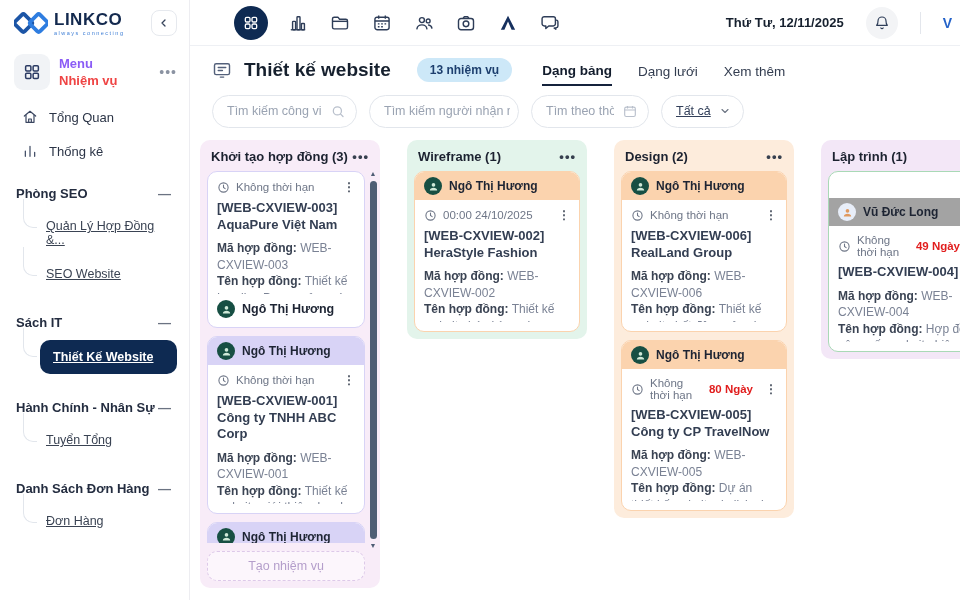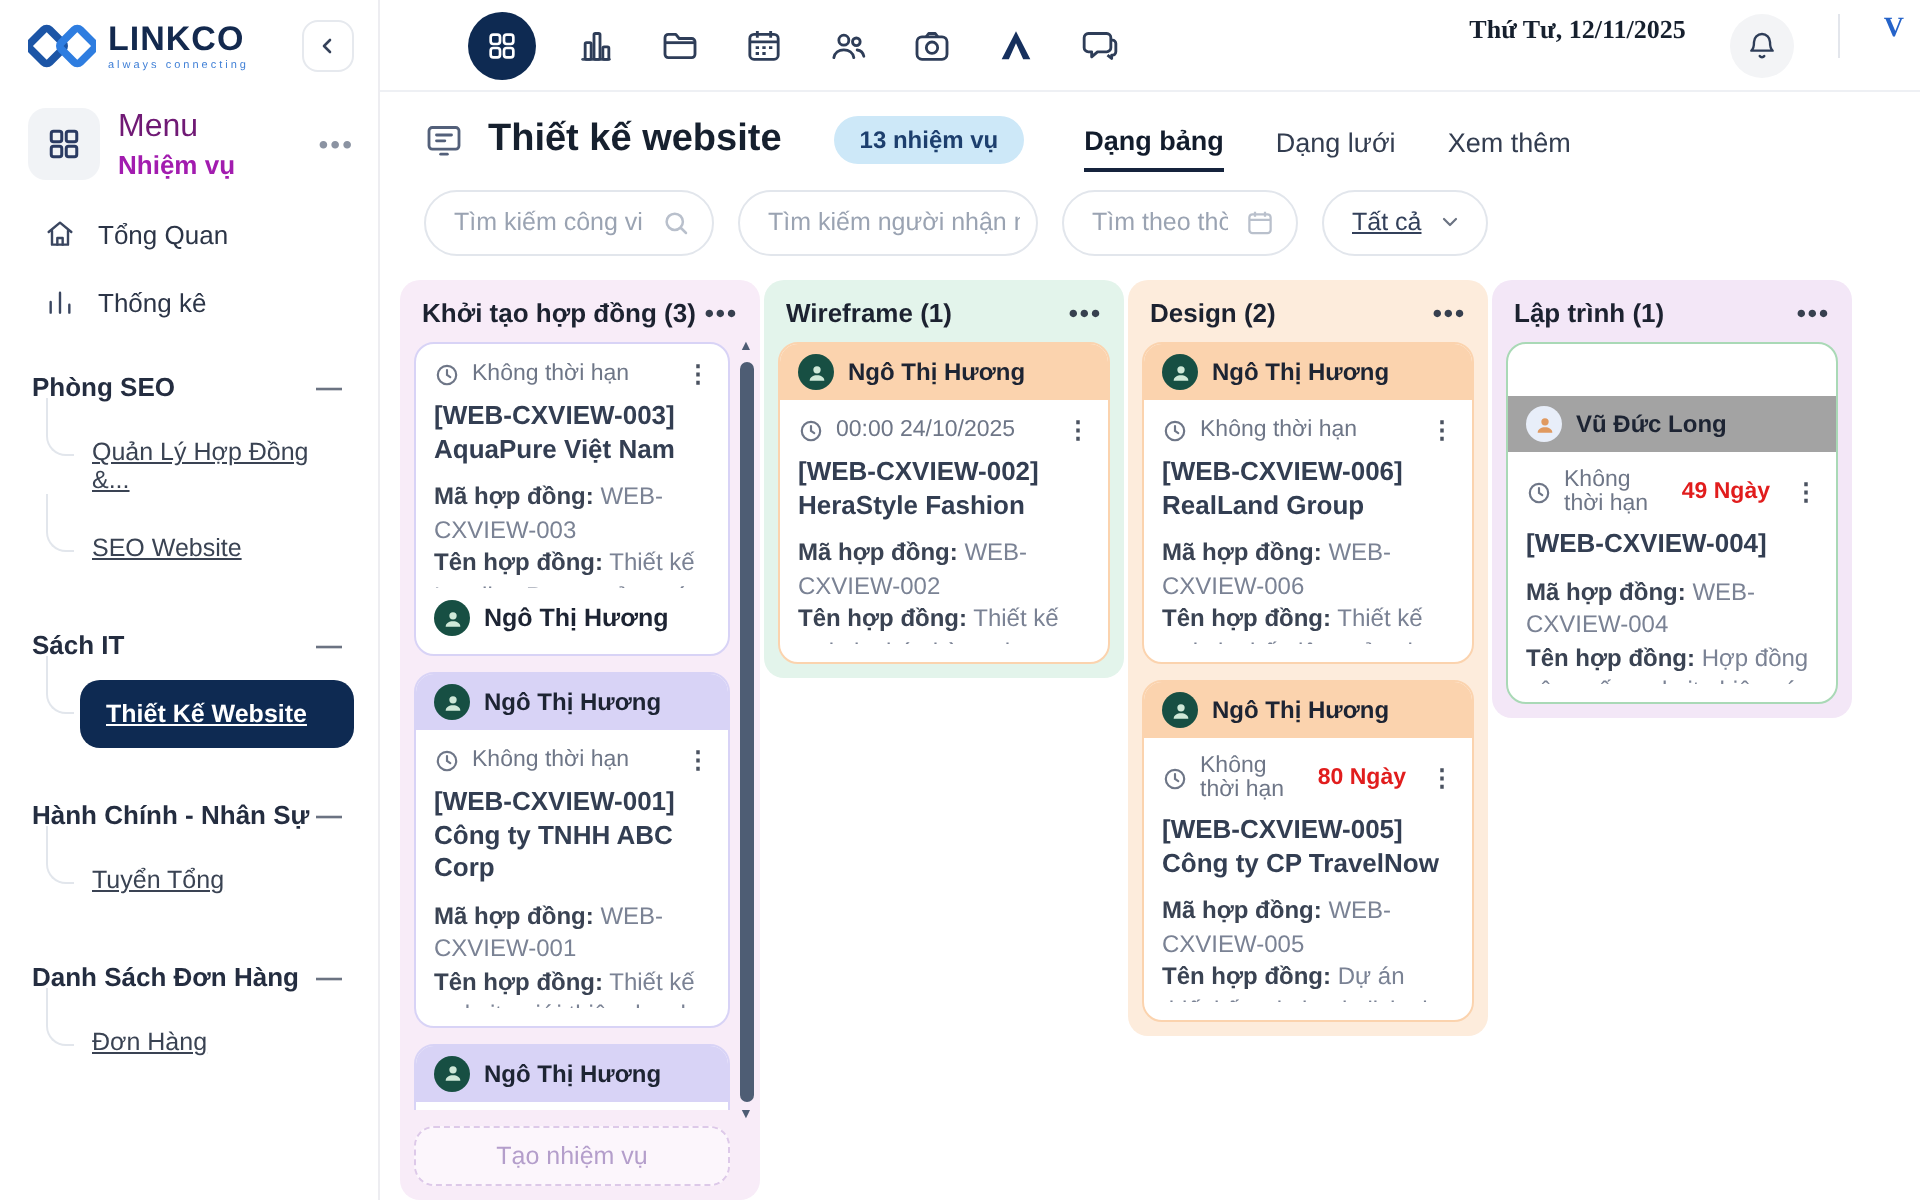--- a/index.html
+++ b/index.html
@@ -13,22 +13,22 @@
   .logo-mark { width:34px; height:26px; }
   .logo-text { margin-left:6px; }
   .logo-brand { font-size:17px; font-weight:bold; color:#13294e; letter-spacing:.5px; }
   .logo-tag { font-size:5.5px; color:#3f7fd6; letter-spacing:1.5px; }
   .collapse-btn { margin-left:auto; width:26px; height:26px; border:1px solid #e6e9ee; border-radius:8px;
     display:flex; align-items:center; justify-content:center; color:#35425a; background:#fff; cursor:pointer; font-size:13px; }
   .menu-block { display:flex; align-items:center; padding:8px 12px 10px 14px; }
   .menu-icon-box { width:36px; height:36px; background:#f1f3f6; border-radius:9px; display:flex;
     align-items:center; justify-content:center; color:#2b3b63; }
   .menu-texts { margin-left:9px; }
-  .menu-title { font-size:16px; font-weight:normal; color:#701a75; }
-  .menu-sub { font-size:13px; font-weight:bold; color:#a21caf; margin-top:2px; }
+  .menu-title { font-size:13px; font-weight:bold; color:#8b5cf6; }
+  .menu-sub { font-size:13px; font-weight:bold; color:#ef4444; margin-top:2px; }
   .menu-more { margin-left:auto; color:#8b93a2; font-size:14px; letter-spacing:1px; cursor:pointer; }
   .nav-item { display:flex; align-items:center; gap:11px; padding:9px 12px 9px 22px; font-size:13px;
     color:#2c3547; cursor:pointer; }
   .nav-item svg { color:#3a4660; }
   .group { margin-top:10px; }
   .group-header { display:flex; align-items:center; justify-content:space-between;
     padding:8px 18px 8px 16px; font-size:13px; font-weight:bold; color:#242d40; cursor:pointer; }
   .group-minus { color:#6b7382; font-weight:bold; }
   .children { padding:2px 0 4px 0; }
   .child { position:relative; margin:0 12px 4px 40px; padding:8px 6px; font-size:12.5px; color:#3a4353; cursor:pointer;text-decoration:underline; }
@@ -37,21 +37,21 @@
   .child.active { background:#0e2a52; color:#fff; font-weight:bold; border-radius:10px; padding:10px 13px; }
 
   
   .main { flex:1; display:flex; flex-direction:column; height:600px; overflow:hidden; }
 
   .topbar { height:46px; flex:0 0 46px; display:flex; align-items:center; padding:0 8px 0 44px;
     border-bottom:1px solid #eef0f4; }
   .icon-circle { width:34px; height:34px; border-radius:50%; background:#0e2a52; color:#fff;
     display:flex; align-items:center; justify-content:center; margin-right:20px; cursor:pointer; flex:0 0 34px; }
   .top-ic { width:20px; height:20px; color:#2e3d58; margin-right:22px; cursor:pointer; flex:0 0 20px; }
-  .top-right { margin-left:auto; display:flex; align-items:flex-start; gap:22px;font-family:Liberation Serif, serif; }
+  .top-right { margin-left:auto; display:flex; align-items:center; gap:22px; }
   .top-date { font-size:13px; font-weight:bold; color:#16202e; white-space:nowrap; }
   .bell-btn { width:32px; height:32px; border-radius:50%; background:#f3f4f6; display:flex;
     align-items:center; justify-content:center; color:#2e3d58; cursor:pointer; }
   .vdiv { width:1px; height:22px; background:#e3e6ec; }
   .user-v { color:#2563c9; font-weight:bold; font-size:14px; padding-right:0; }
 
   .header-row { height:44px; flex:0 0 44px; display:flex; align-items:center; padding:4px 16px 0 22px; }
   .board-ic { color:#53607a; margin-right:12px; }
   .page-title { font-size:19px; font-weight:bold; color:#16202e; }
   .count-badge { margin-left:26px; background:#cde8f8; color:#1d3f6e; font-size:12px; font-weight:bold;
@@ -66,21 +66,21 @@
   .pill-input input { border:none; outline:none; background:transparent; font-size:12.5px;
     padding:0 8px 0 14px; color:#33405a; width:100%; font-family:"Liberation Sans", sans-serif; }
   .pill-input input::placeholder { color:#9aa3b2; }
   .f1 { width:145px; } .f2 { width:150px; } .f3 { width:118px; }
   .pill-ic { color:#b9c0cc; margin-right:10px; flex:0 0 16px; }
   .dropdown { display:flex; align-items:center; gap:8px; border:1px solid #e2e6ec; border-radius:17px;
     height:33px; padding:0 12px 0 14px; font-size:12.5px; color:#33405a; cursor:pointer;text-decoration:underline; }
   .dropdown svg { color:#6b7382; }
 
   
-  .board { flex:1; display:flex; align-items:flex-start; gap:2px; padding:6px 0 0 10px; overflow:hidden; }
+  .board { flex:1; display:flex; align-items:flex-start; gap:27px; padding:6px 0 12px 10px; overflow:hidden; }
   .col { width:180px; flex:0 0 180px; border-radius:10px; padding:7px; position:relative; }
   .col-0 { background:#f8ecf8; align-self:stretch; display:flex; flex-direction:column; overflow:hidden; }
   .col-1 { background:#e3f4eb; }
   .col-2 { background:#fdecdc; }
   .col-3 { background:#f3e7f7; }
   .col-header { display:flex; align-items:center; justify-content:space-between; padding:2px 4px 7px 4px; }
   .col-title { font-size:13px; font-weight:bold; color:#1c2230; }
   .col-more { color:#37404f; font-weight:bold; letter-spacing:1px; font-size:13px; cursor:pointer; }
   .cards { display:flex; flex-direction:column; gap:8px; overflow:hidden; }
   .col-0 .cards { flex:1; margin-right:8px; }

